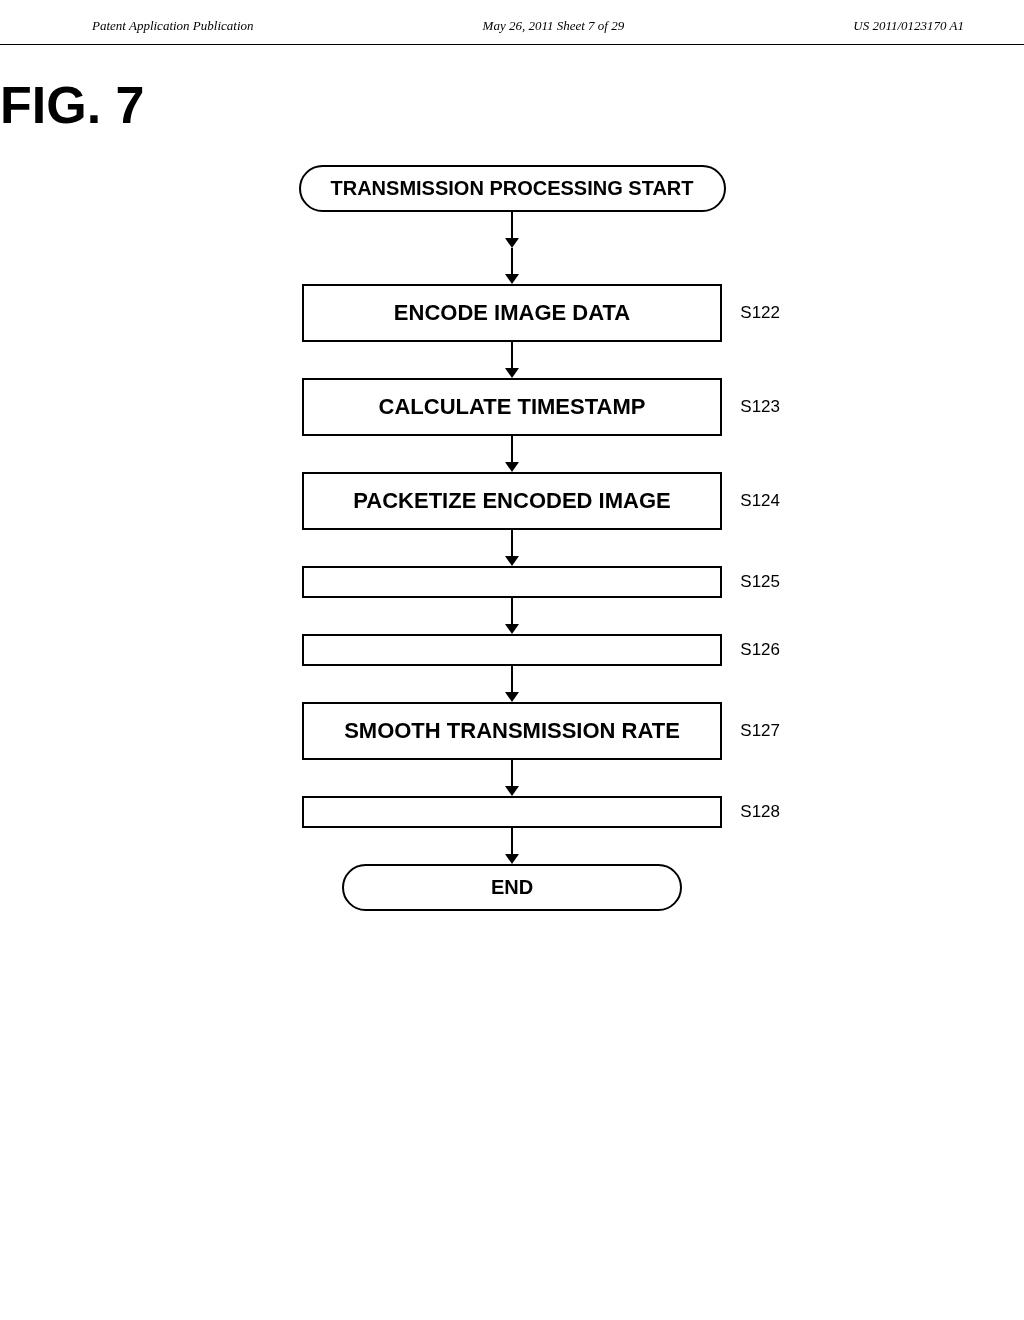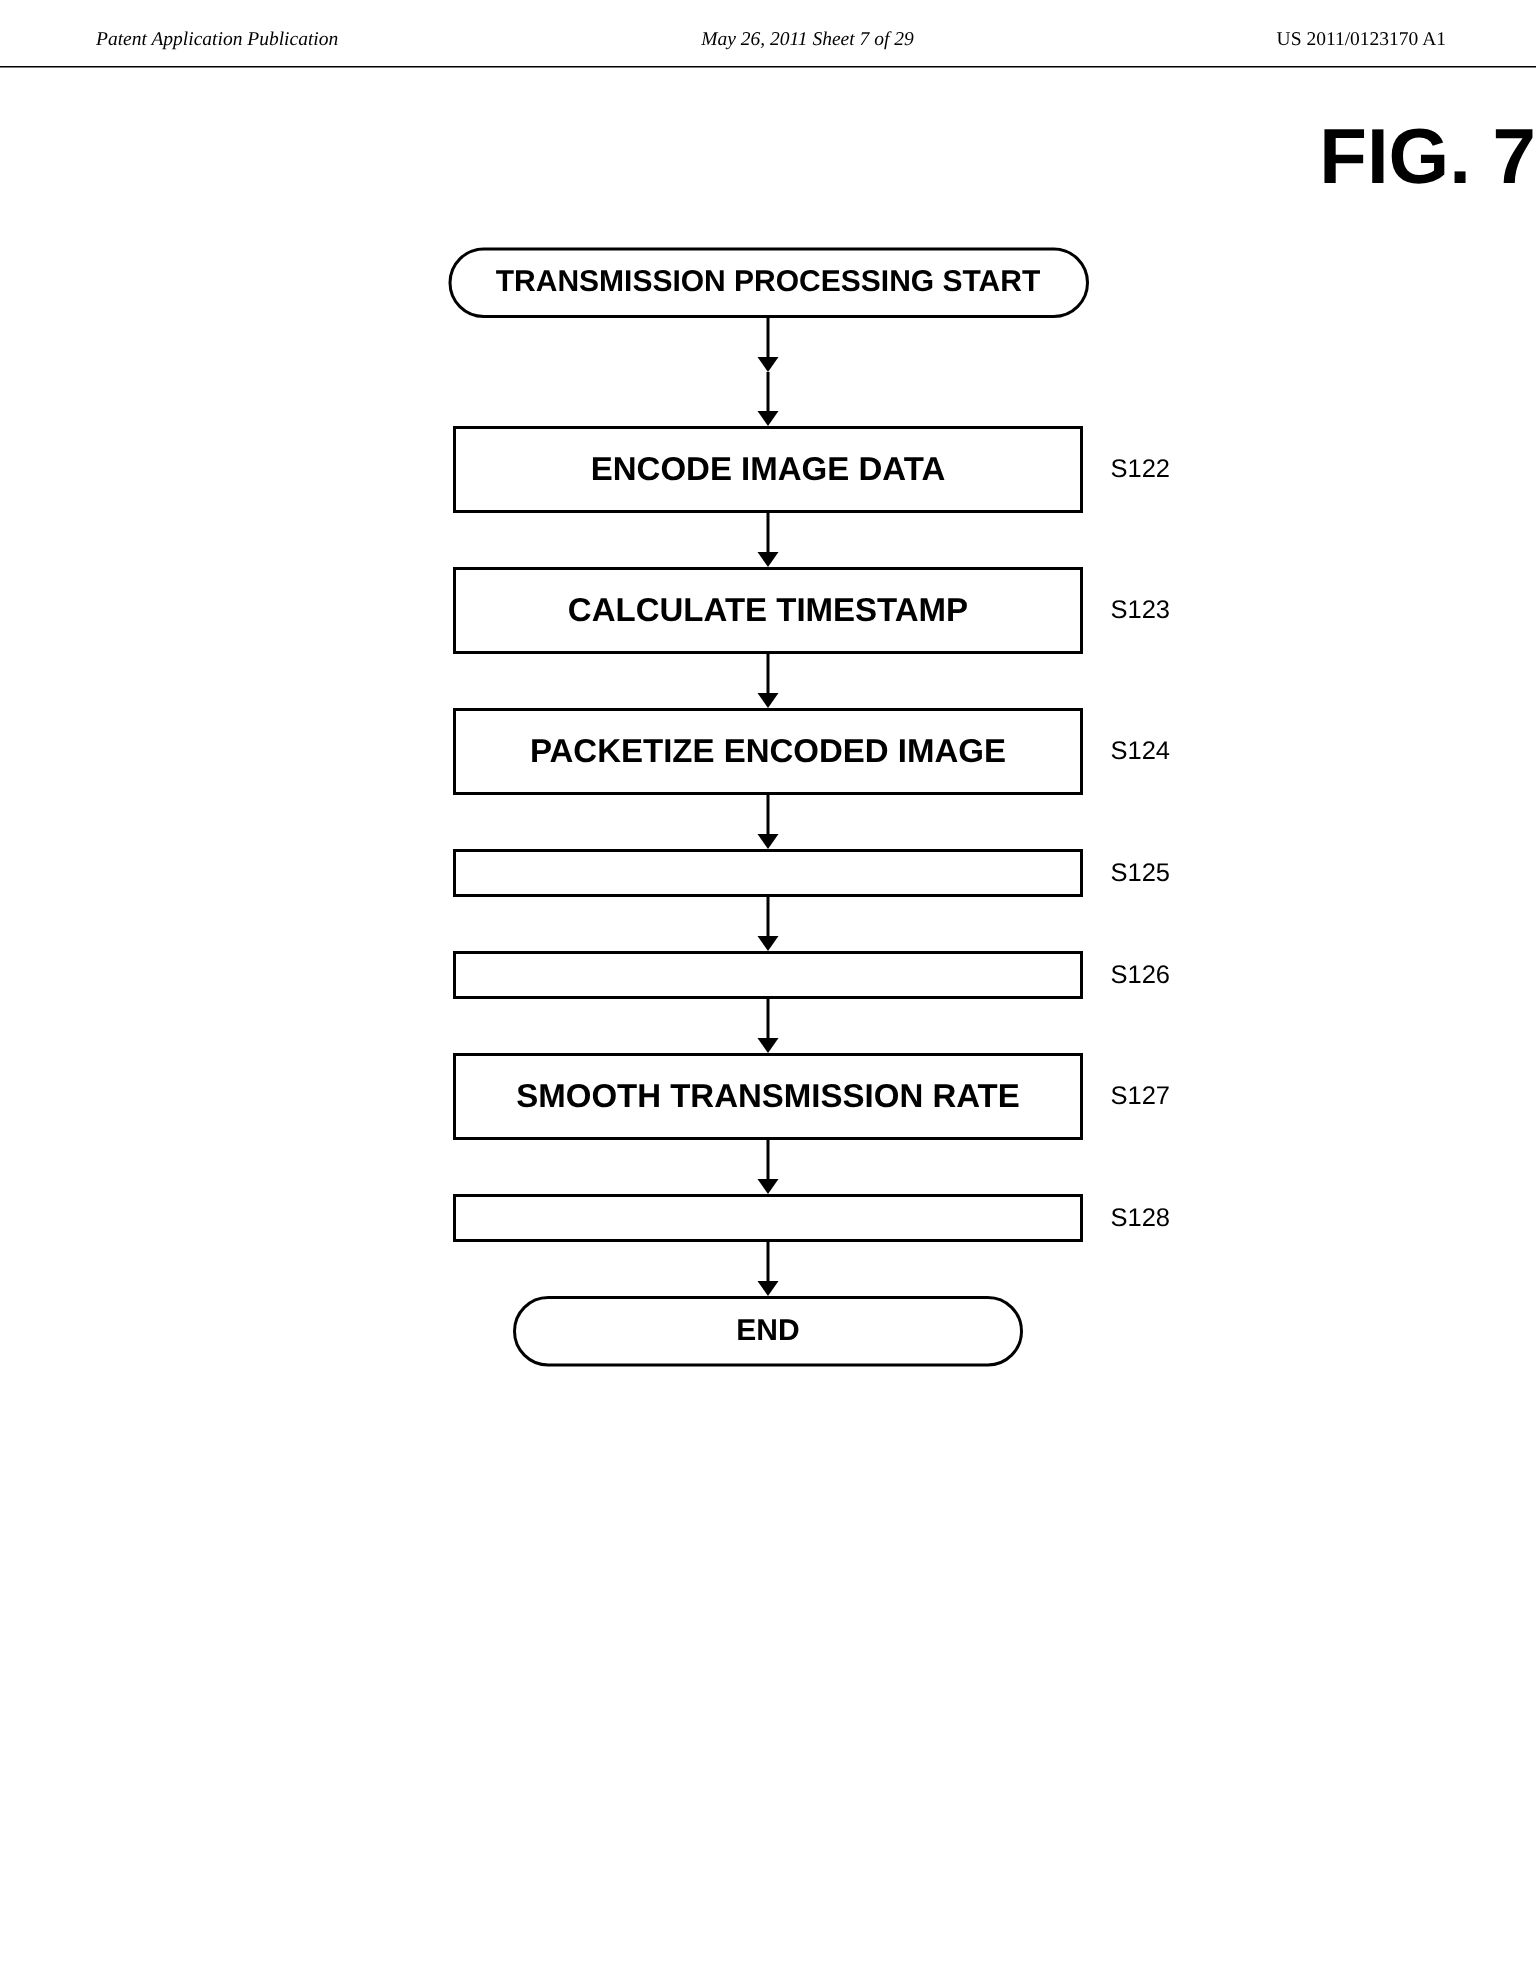--- a/index.html
+++ b/index.html
@@ -9,38 +9,39 @@
       background: #fff;
       font-family: 'Times New Roman', Times, serif;
       position: relative;
       overflow: hidden;
     }
 
     .header {
       display: flex;
       justify-content: space-between;
       align-items: flex-end;
-      padding: 18px 60px 10px 64px;
+      padding: 18px 60px 10px 92px;
       border-bottom: 1px solid #000;
       font-size: 13px;
     }
 
     .header-left {
       font-style: italic;
     }
 
     .header-center {
       font-style: italic;
     }
 
     .header-right {
+      font-style: italic;
     }
 
     .fig-title {
-      text-align: right;
+      text-align: left;
       font-size: 52px;
       font-weight: bold;
       margin-top: 30px;
       margin-bottom: 30px;
       font-family: Arial, sans-serif;
     }
 
     .flowchart {
       display: flex;
       flex-direction: column;

